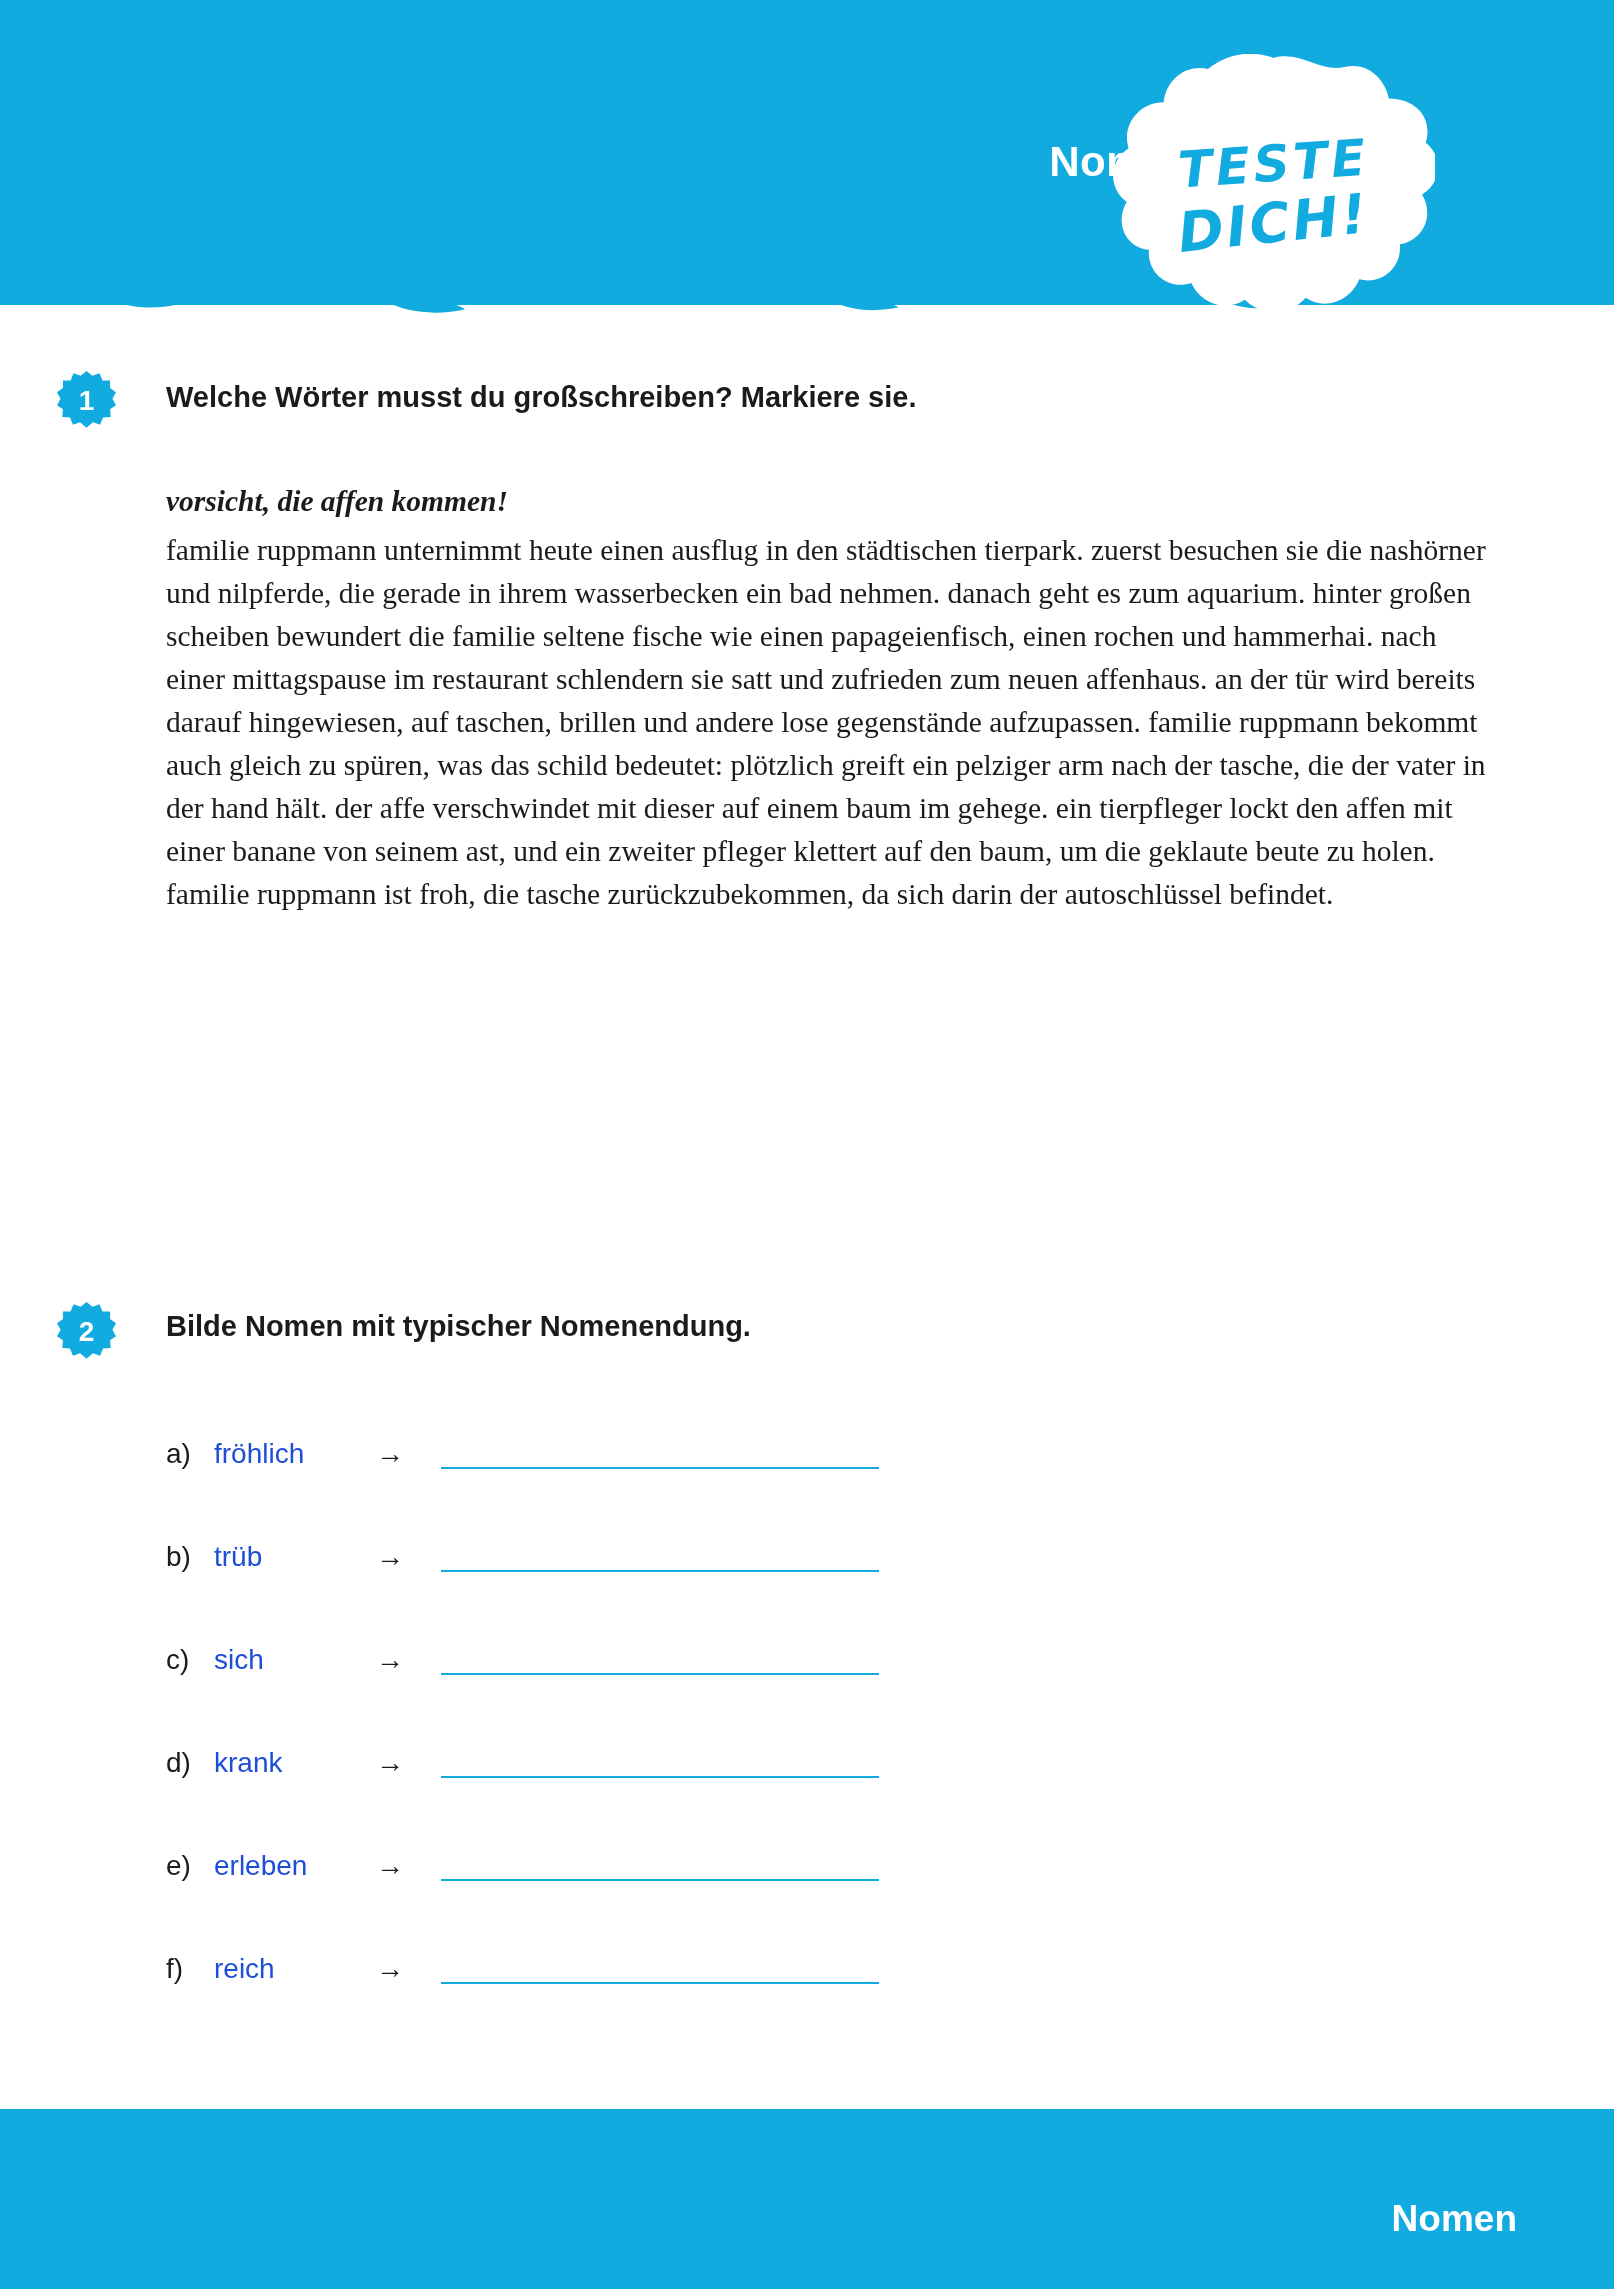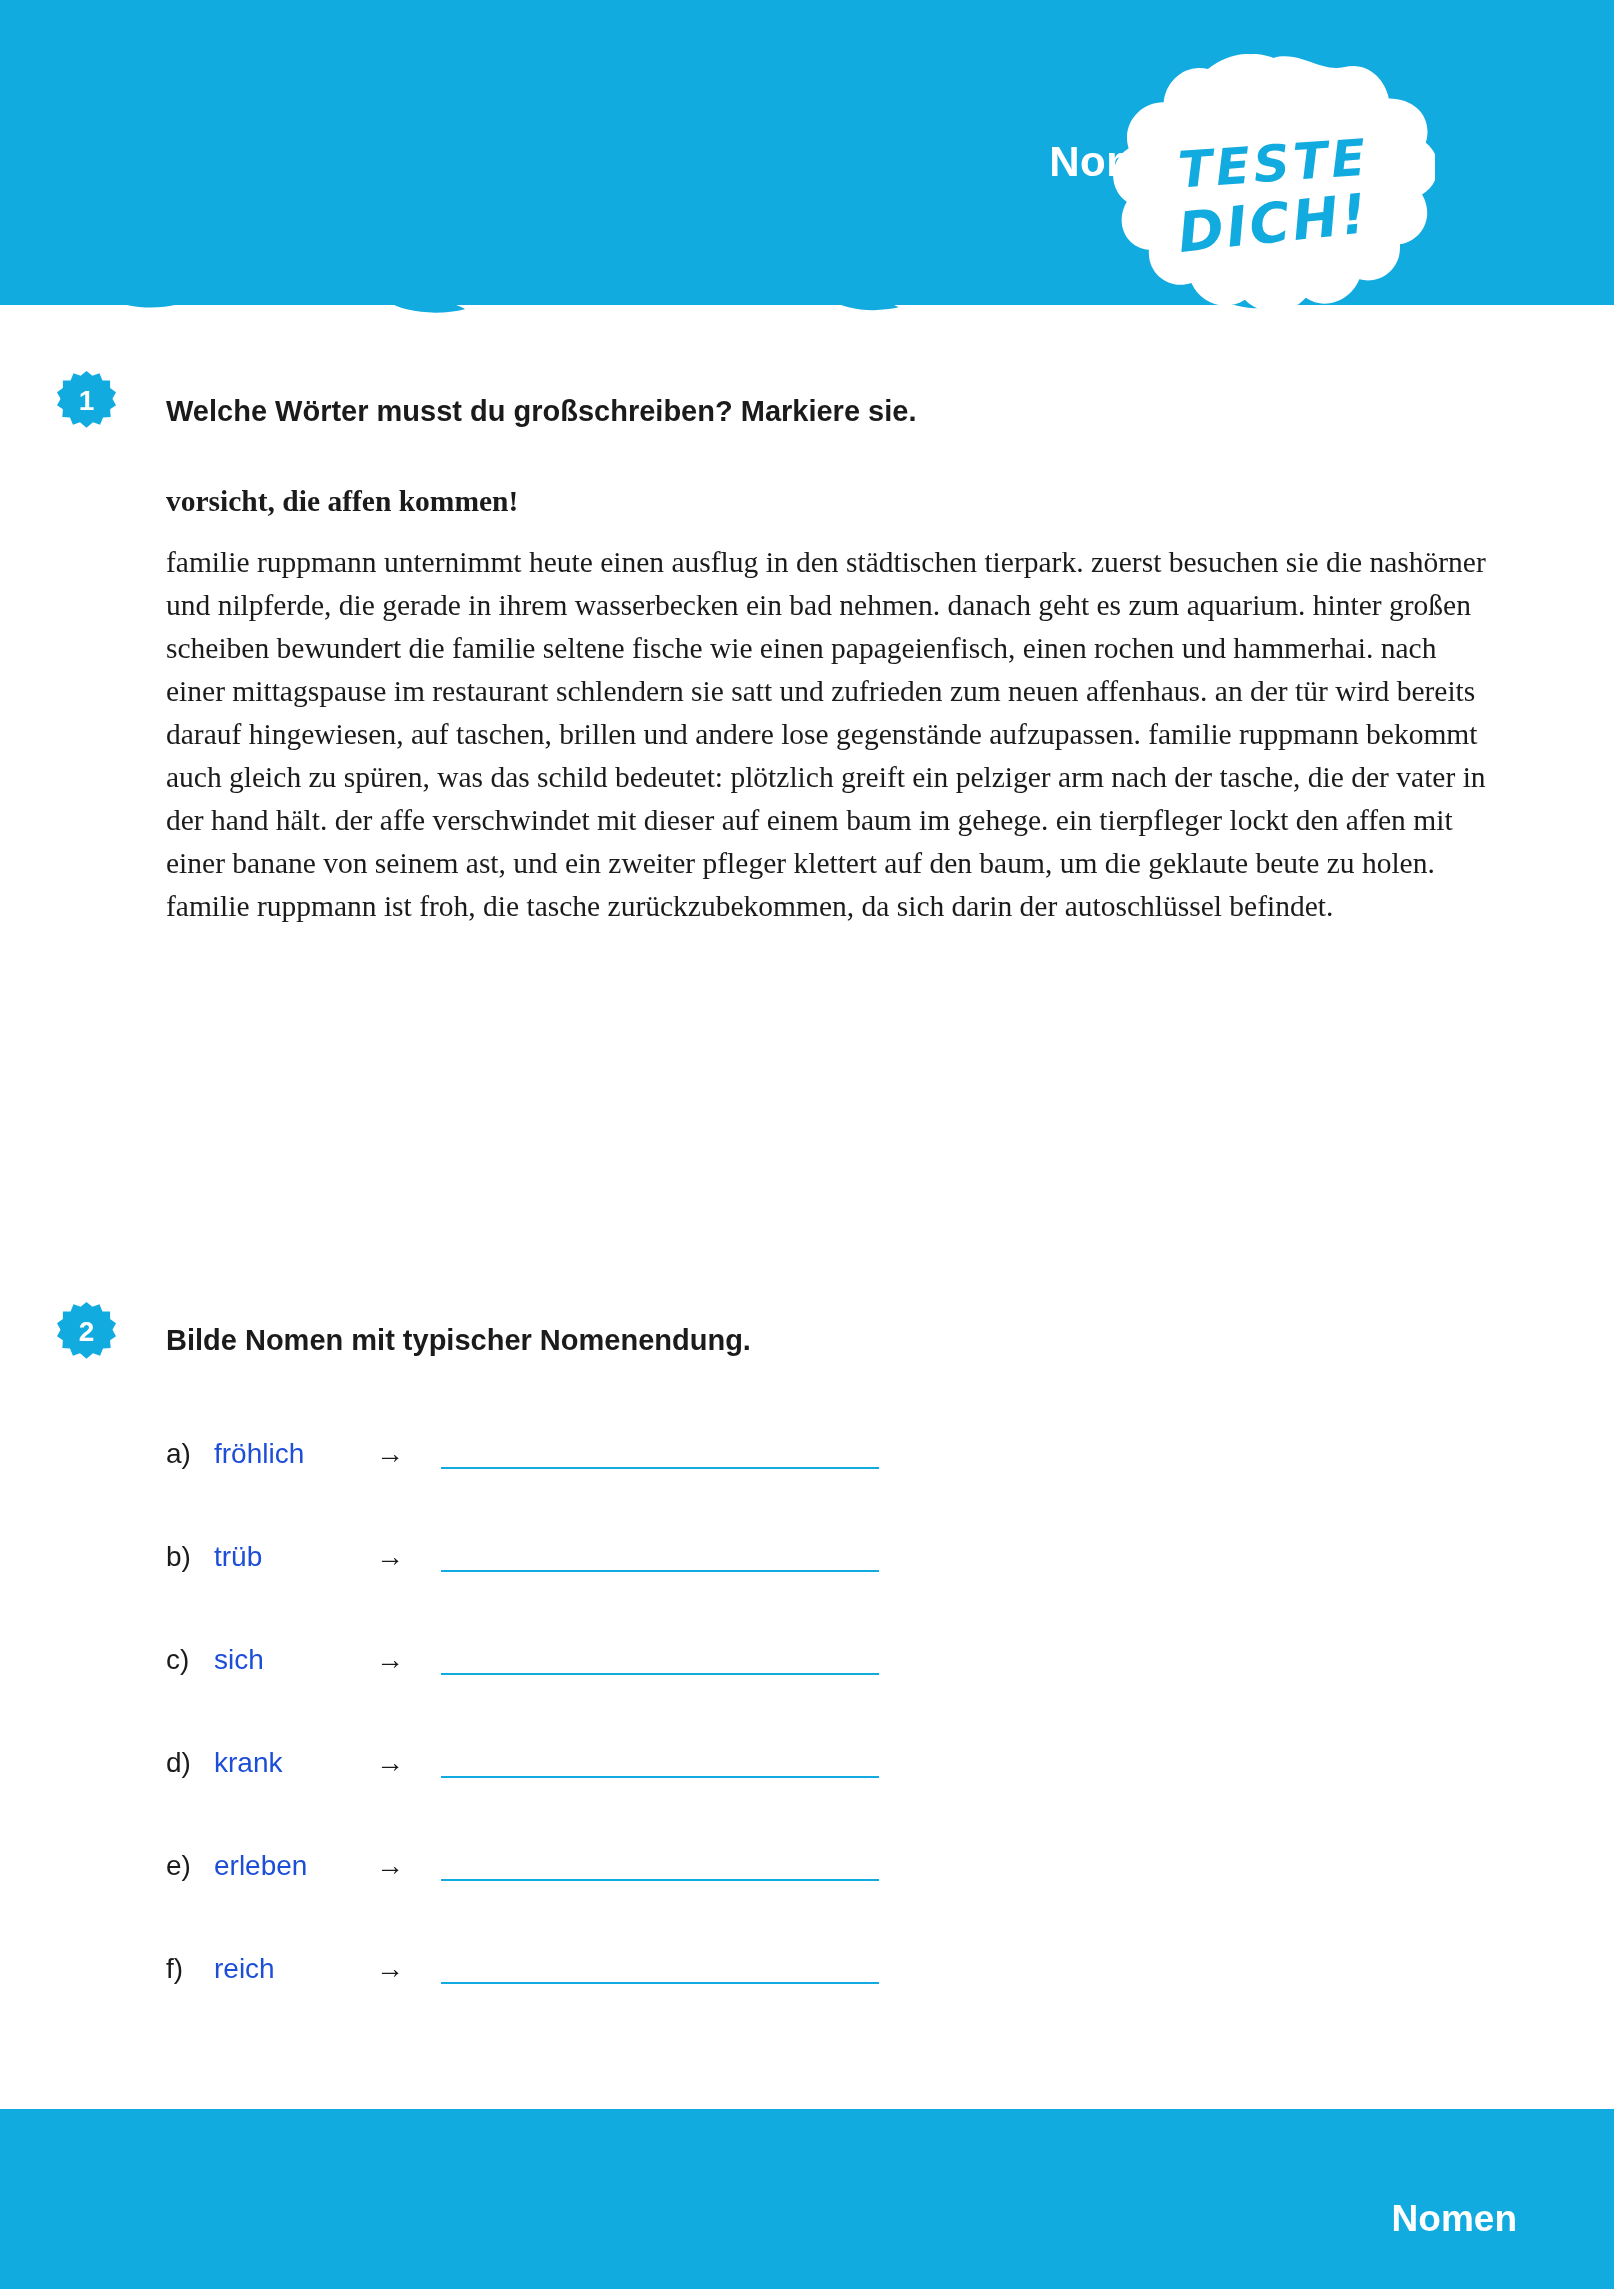--- a/index.html
+++ b/index.html
@@ -112,41 +112,41 @@
       9% 78%, 10% 65%, 0% 58%, 6% 47%, 0% 36%, 10% 29%,
       10% 16%, 23% 16%, 28% 4%, 40% 8%
     );
   }
 
   .task-title {
     font-size: 29px;
     font-weight: bold;
     color: #1b1b1b;
     font-family: "Liberation Sans", sans-serif;
-    margin-top: 14px;
   }
 
   
   #task1 .task-num { top: 66px; left: 57px; }
   #task1 .task-title { position: absolute; top: 76px; left: 166px; }
 
   .story {
     position: absolute;
     top: 175px;
     left: 166px;
     width: 1320px;
     font-family: "Liberation Serif", serif;
     font-size: 29.5px;
     line-height: 43px;
     color: #1b1b1b;
   }
   .story-head {
     font-weight: bold;
     display: block;
-    margin-bottom: 18px;
+    margin-bottom: 6px;
+    font-style: italic;
   }
 
   
   #task2 { position: absolute; top: 997px; left: 0; width: 1614px; }
   #task2 .task-num { top: 0px; left: 57px; }
   #task2 .task-title { position: absolute; top: 8px; left: 166px; }
 
   .items {
     position: absolute;
     top: 100px;

